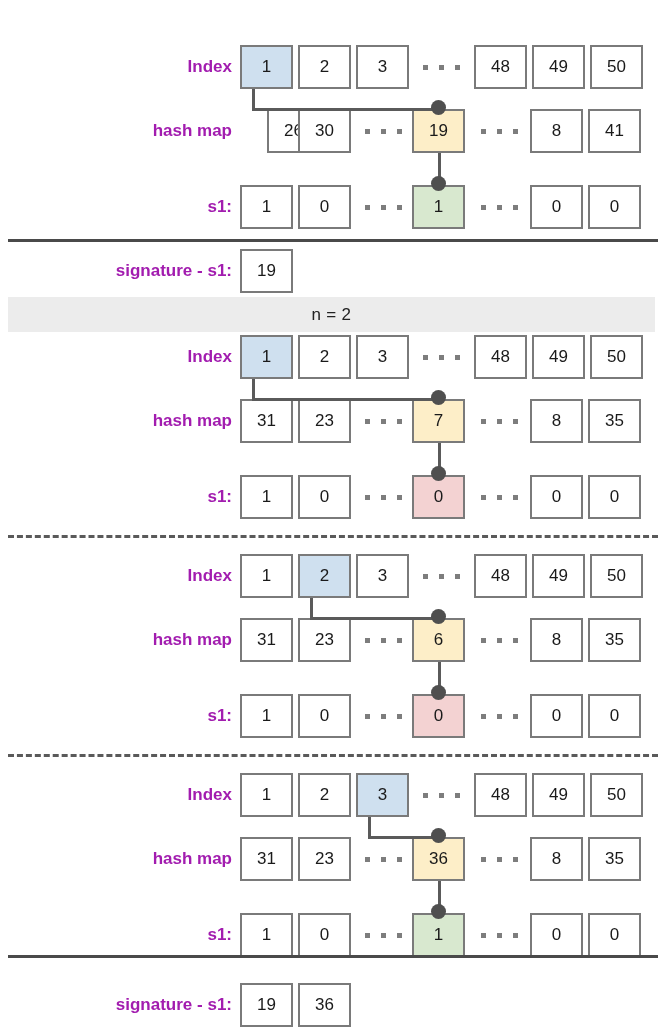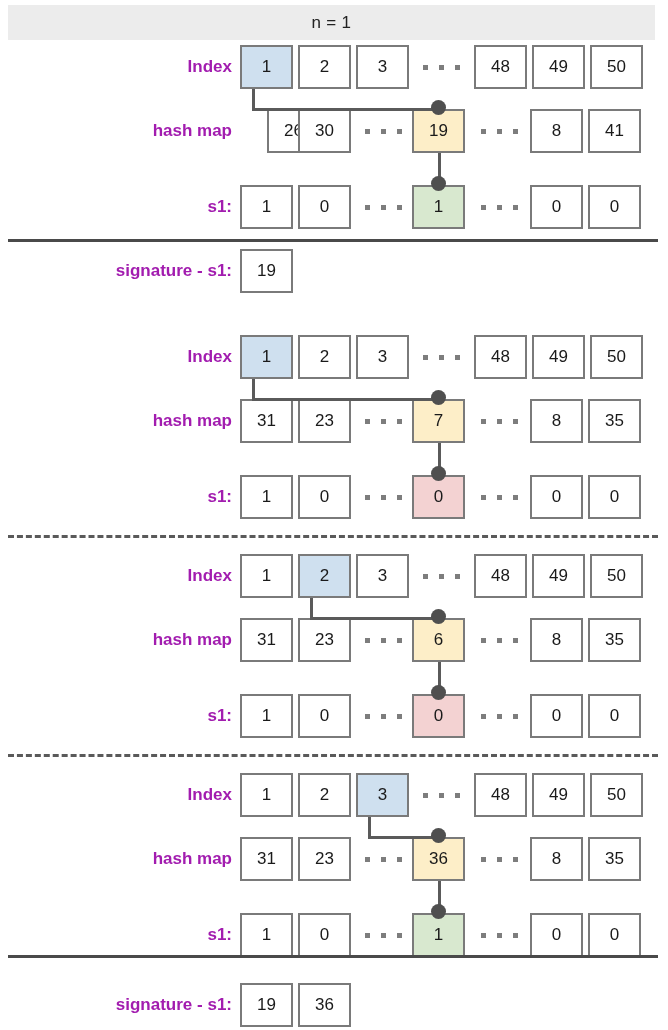--- a/index.html
+++ b/index.html
@@ -68,21 +68,20 @@
   .conn.h{height:3px;}
   .knob{
     position:absolute;width:15px;height:15px;border-radius:50%;
     background:#4f4f4f;
   }
 </style>
 </head>
 <body>
 
 <div class="page" id="root">
-    <div class="sec-header" style="top: 5px;">n = 1</div>
     <div class="row-label" style="left: 0px; width: 232px; top: 45px;">Index</div>
     <div class="cell blue" style="left: 240px; top: 45px;">1</div>
     <div class="cell" style="left: 298px; top: 45px;">2</div>
     <div class="cell" style="left: 356px; top: 45px;">3</div>
     <div class="ellipsis" style="left: 414px; top: 45px; width: 54px;">
       <i></i>
       <i></i>
       <i></i>
     </div>
     <div class="cell" style="left: 474px; top: 45px;">48</div>
@@ -119,20 +118,21 @@
       <i></i>
     </div>
     <div class="cell" style="left: 530px; top: 185px;">0</div>
     <div class="cell" style="left: 588px; top: 185px;">0</div>
     <div class="conn v" style="left: 252px; top: 89px; height: 22px;"></div>
     <div class="conn h" style="left: 252px; top: 108px; width: 186.5px;"></div>
     <div class="conn v" style="left: 437.5px; top: 108px; height: 1px;"></div>
     <div class="knob" style="left: 431px; top: 99.5px;"></div>
     <div class="conn v" style="left: 437.5px; top: 153px; height: 32px;"></div>
     <div class="knob" style="left: 431px; top: 175.5px;"></div>
+    <div class="sec-header" style="top: 297px;">n = 2</div>
     <div class="row-label" style="left: 0px; width: 232px; top: 335px;">Index</div>
     <div class="cell blue" style="left: 240px; top: 335px;">1</div>
     <div class="cell" style="left: 298px; top: 335px;">2</div>
     <div class="cell" style="left: 356px; top: 335px;">3</div>
     <div class="ellipsis" style="left: 414px; top: 335px; width: 54px;">
       <i></i>
       <i></i>
       <i></i>
     </div>
     <div class="cell" style="left: 474px; top: 335px;">48</div>

